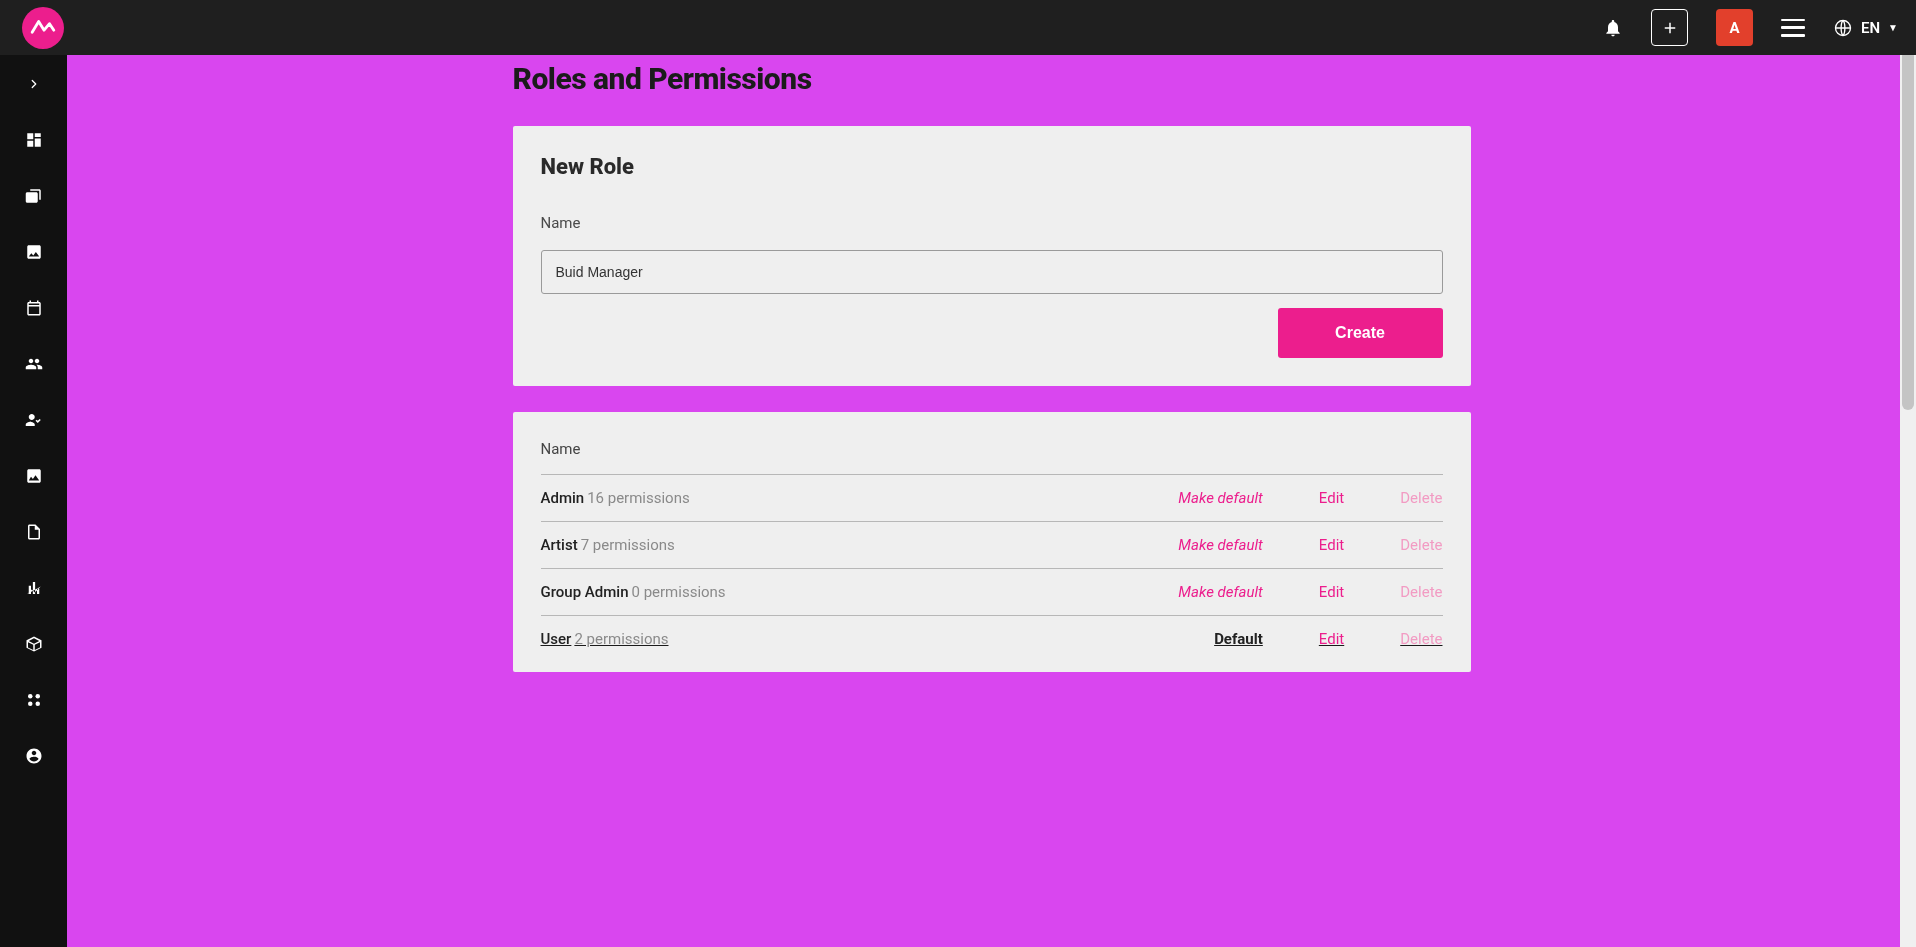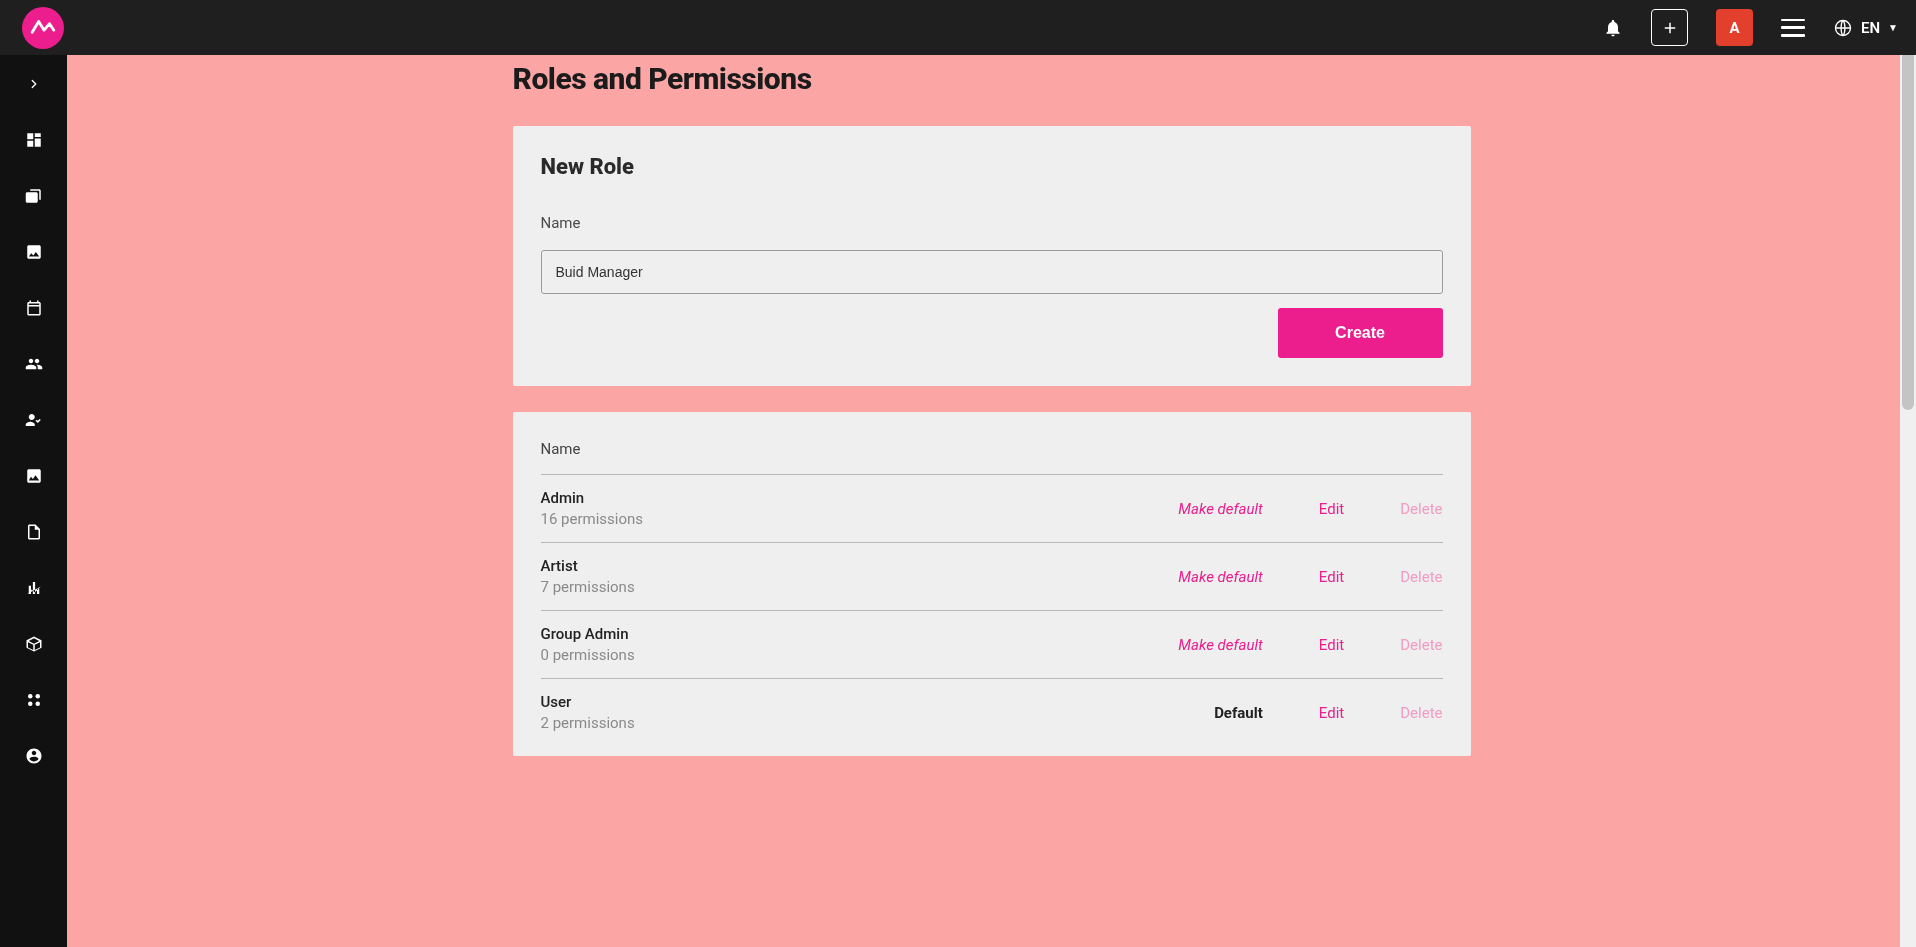--- a/index.html
+++ b/index.html
@@ -89,21 +89,21 @@
     cursor: pointer;
   }
   .sidebar-item svg { width: 18px; height: 18px; fill: #ffffff; }
   .sidebar-item.expand svg { width:14px; height:14px; }
   
   .main {
     position: absolute;
     top: 55px; left: 67px; right: 0; bottom: 0;
     overflow-y: auto;
     padding: 0 0 60px 0;
-    background: #fca5a5;
+    background: #d946ef;
   }
   .content {
     max-width: 958px;
     margin: 0 auto;
     padding-top: 0;
   }
   h1.page-title {
     font-size: 30px;
     font-weight: 800;
     letter-spacing: -0.5px;
@@ -156,22 +156,22 @@
     font-size: 15px;
     color: #444;
     padding-bottom: 16px;
     border-bottom: 1px solid #b7b7b7;
   }
   .role-row {
     display:flex; align-items:center; justify-content:space-between;
     padding: 14px 0;
     border-bottom: 1px solid #b7b7b7;
   }
-  .role-row:last-child { border-bottom: none; }
-  .role-info { display:flex; flex-direction:column; gap:3px; }
+  .role-row:last-child { border-bottom: none; text-decoration: underline; }
+  .role-info { display:flex; flex-direction:row; gap:3px; }
   .role-name { font-size:15px; color:#222; font-weight:500;}
   .role-perms { font-size:15px; color:#8a8a8a; }
   .role-actions { display:flex; align-items:center; gap:56px; }
   .action-default-label { font-size:15px; font-weight:700; color:#222; }
   .action-make-default { color:#ec1e8d; font-style:italic; font-size:15px; cursor:pointer;}
   .action-edit { color:#ec1e8d; font-size:15px; cursor:pointer;}
   .action-delete { color:#f29bc3; font-size:15px; cursor:pointer;}
   
   .vscrollbar {
     position:fixed; top:0; right:0; width:16px; height:100%;

